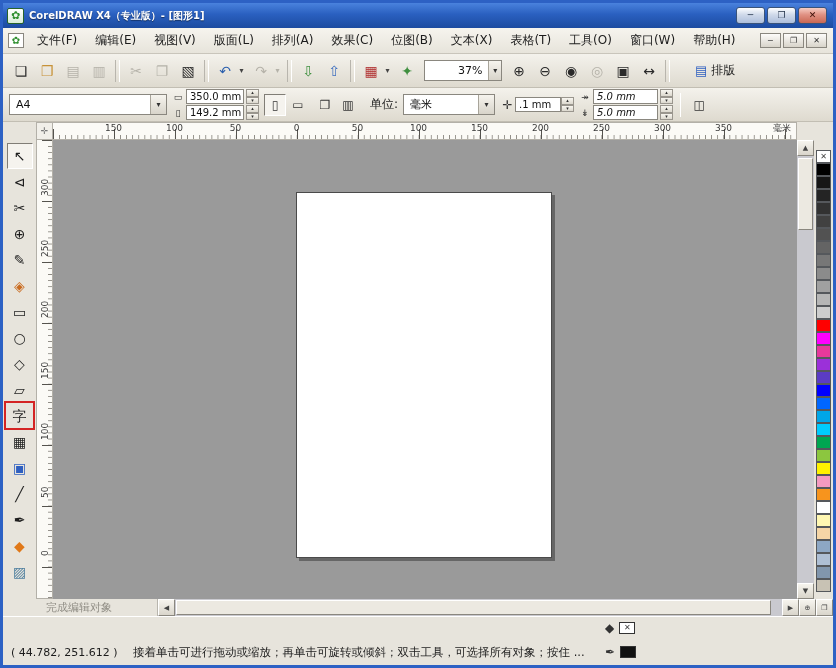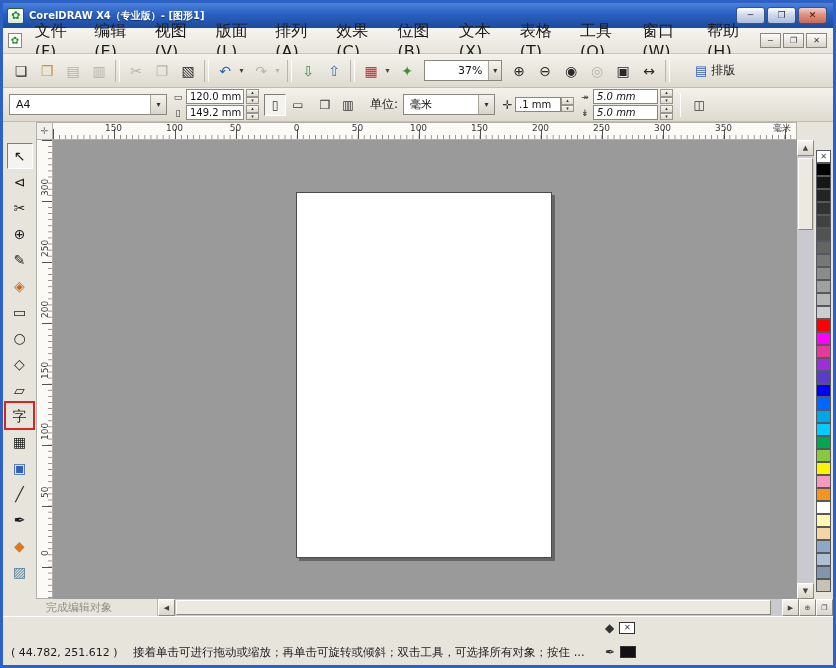--- a/index.html
+++ b/index.html
@@ -24,21 +24,21 @@
     font-size:9px; line-height:15px; color:#1c2c44; text-align:center; }
   .wbtn.close { background:linear-gradient(180deg,#f6cdc3,#e09183 45%,#c96753); color:#3c0f07; }
 
   
   .menubar { position:absolute; left:0; top:25px; width:830px; height:26px;
     background:linear-gradient(#f6f4ee,#e7e4db); border-bottom:1px solid #c9c5bb;
     display:flex; align-items:center; padding:0 3px; }
   .docicon { width:16px; height:15px; margin:0 4px 0 2px; font-size:10px; line-height:13px;
     text-align:center; color:#2f8f2f; background:#ffffff; border:1px solid #8a877f; }
   .menus { display:flex; align-items:center; }
-  .menu-item { padding:11px 9px; font-size:16px; color:#1c1c1c; }
+  .menu-item { padding:11px 9px; font-size:12px; color:#1c1c1c; }
   .mdibtns { margin-left:auto; display:flex; gap:2px; padding-right:3px; }
   .mdibtn { width:21px; height:15px; border:1px solid #8a877f;
     background:linear-gradient(#fdfcfa,#d8d4ca); font-size:8px; line-height:13px;
     text-align:center; color:#333; }
 
   
   .toolbar { position:absolute; left:0; top:51px; width:830px; height:34px;
     background:linear-gradient(#f4f2ec,#dedacf); border-bottom:1px solid #c2beb3;
     display:flex; align-items:center; padding:0 5px; }
   .tbgroup { display:flex; align-items:center; }
@@ -343,21 +343,21 @@
   </div>
 
   <div class="propbar">
     <div class="combo papercombo">
       <span class="val">A4</span>
       <span class="drop">▾</span>
     </div>
     <div class="pstack">
       <div class="prow">
         <span class="picon">▭</span>
-        <span class="pfield w58">120.0 mm</span>
+        <span class="pfield w58">350.0 mm</span>
         <span class="pspin">
           <button>▴</button>
           <button>▾</button>
         </span>
       </div>
       <div class="prow">
         <span class="picon">▯</span>
         <span class="pfield w58">149.2 mm</span>
         <span class="pspin">
           <button>▴</button>

